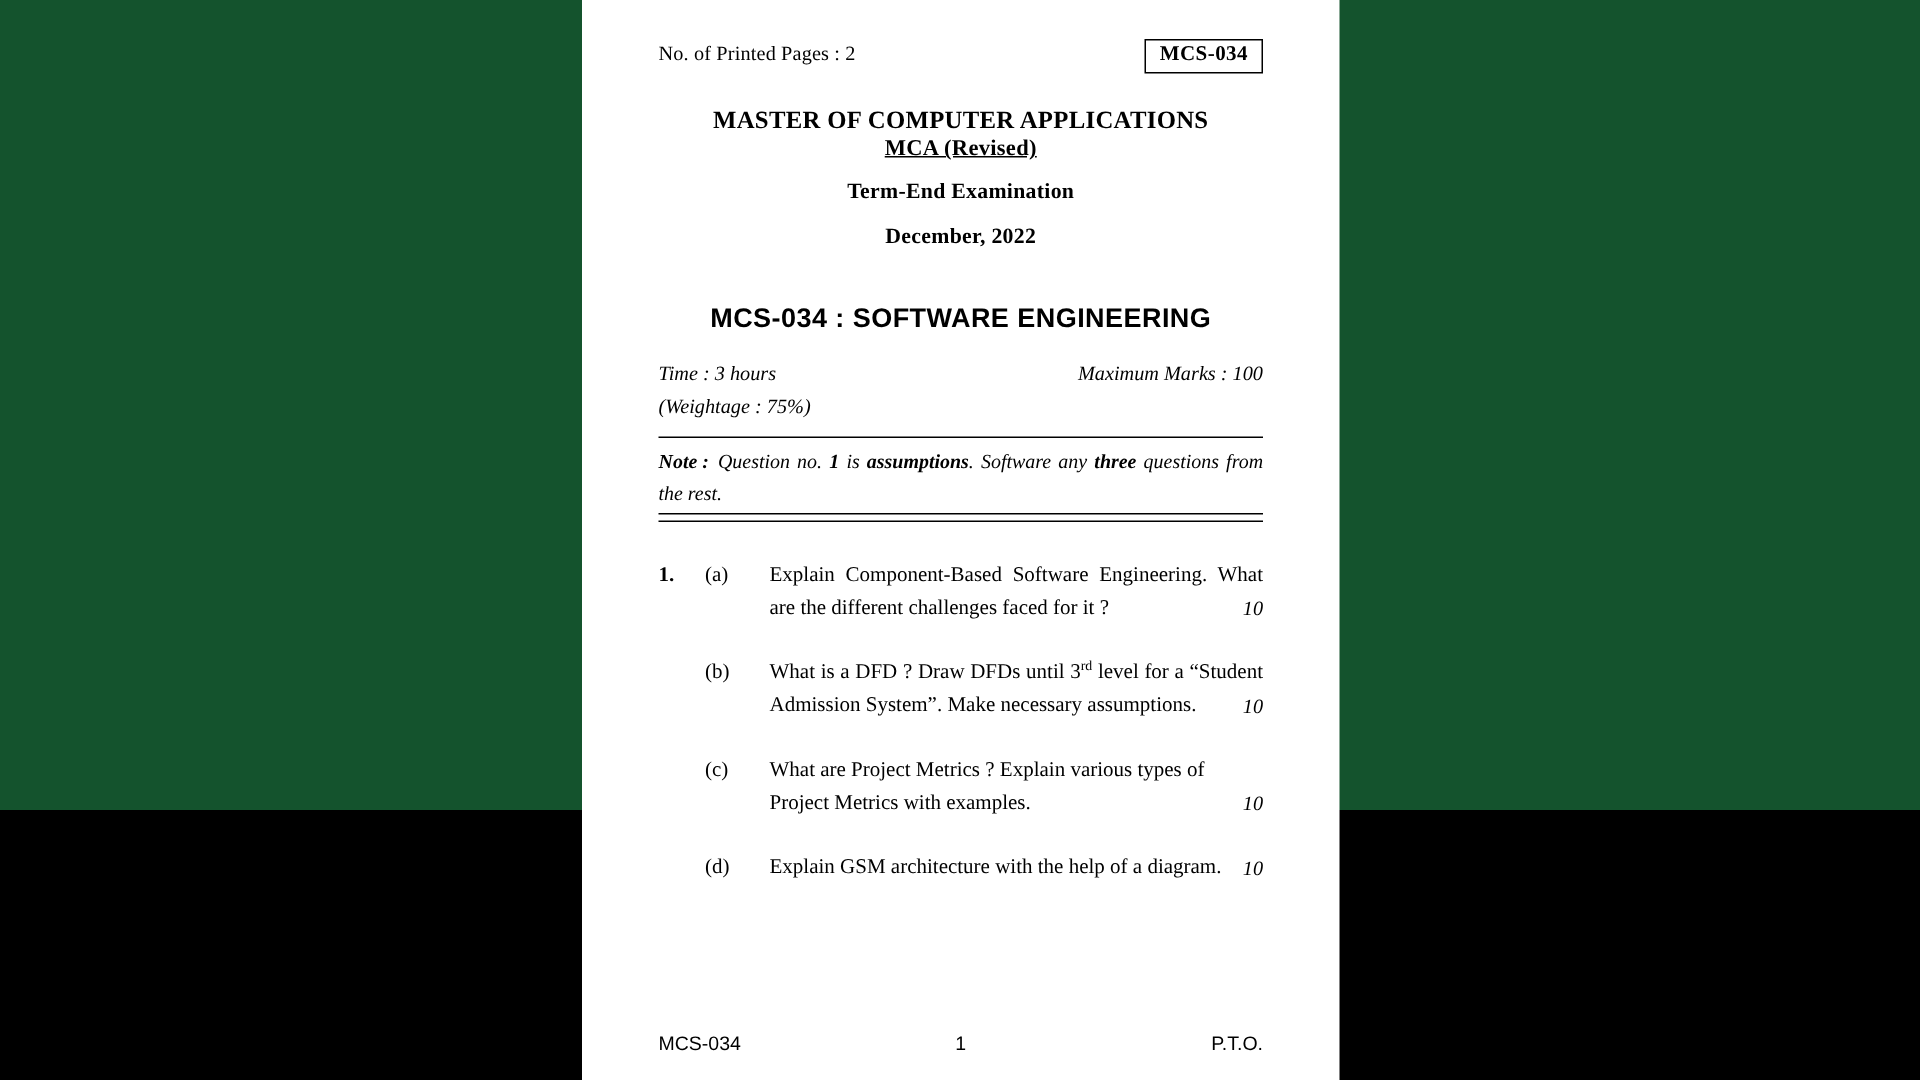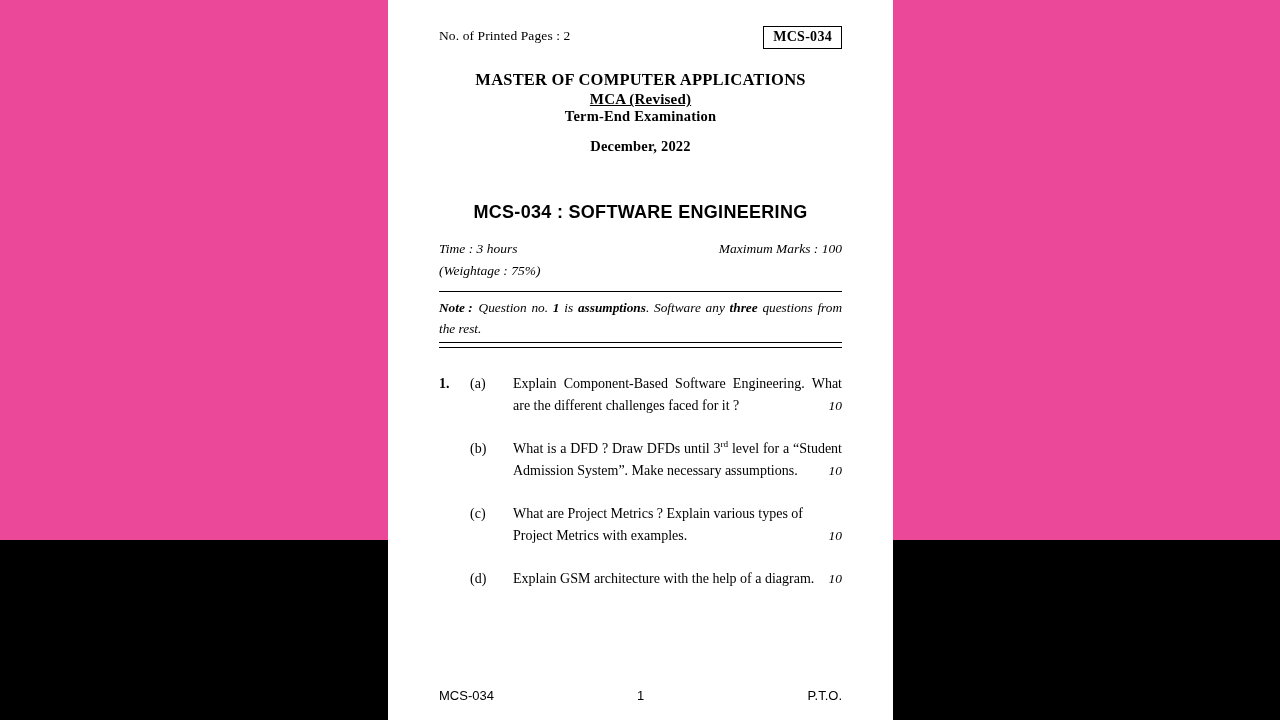--- a/index.html
+++ b/index.html
@@ -8,21 +8,21 @@
     background: #000000;
     width: 1280px;
     height: 720px;
     overflow: hidden;
   }
 
   #viewport {
     position: relative;
     width: 1280px;
     height: 540px;
-    background: #ec4899;
+    background: #14532d;
   }
 
   
   #page {
     position: absolute;
     left: 388px;
     top: 0;
     width: 505px;
     height: 720px;
     background: #ffffff;
@@ -91,21 +91,21 @@
     letter-spacing: 0.2px;
     margin-top: 1px;
     line-height: 1.2;
     text-decoration: underline;
   }
   .h-term {
     font-family: "Liberation Serif", "DejaVu Serif", serif;
     font-weight: bold;
     font-size: 14.5px;
     letter-spacing: 0.2px;
-    margin-top: 0;
+    margin-top: 12px;
     line-height: 1.2;
   }
   .h-date {
     font-family: "Liberation Serif", "DejaVu Serif", serif;
     font-weight: bold;
     font-size: 14.5px;
     letter-spacing: 0.2px;
     margin-top: 12px;
     line-height: 1.2;
   }

